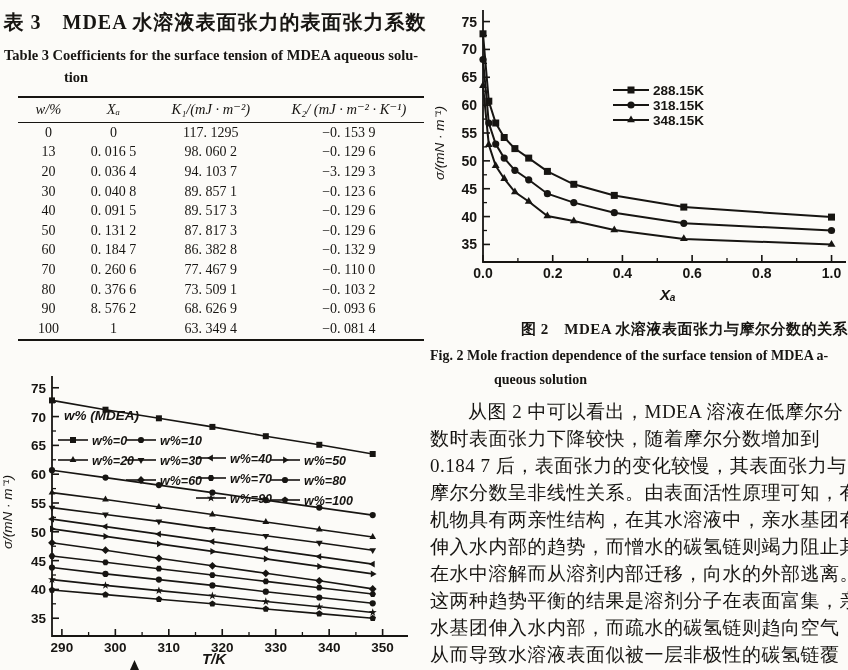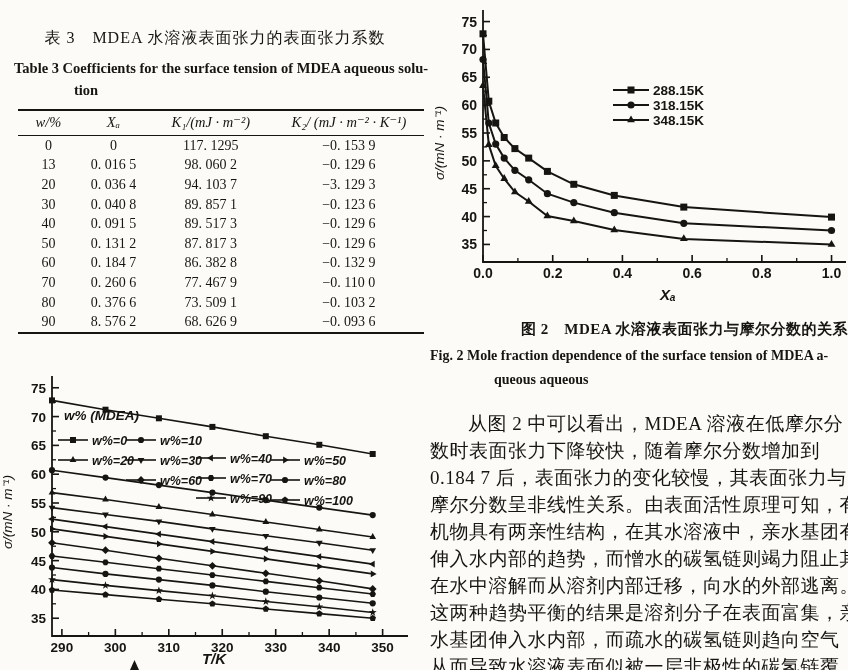--- a/index.html
+++ b/index.html
@@ -2,22 +2,22 @@
 <html><head>
 <meta charset="utf-8">
 <style>
   html,body{margin:0;padding:0;}
   body{width:848px;height:670px;overflow:hidden;background:#fcfbf8;
        font-family:"Liberation Serif","DejaVu Serif",serif;color:#171512;}
   .page{position:relative;width:848px;height:670px;display:flex;}
   .col-left{position:relative;width:430px;height:670px;flex:none;}
   .col-right{position:relative;width:418px;height:670px;flex:none;}
 
-  .t3-title-zh{margin-top:28px;text-align:center;font-weight:normal;font-size:16px;letter-spacing:1px;white-space:nowrap;overflow:hidden;}
-  .t3-cap-en{margin-top:8px;padding-left:14px;font-weight:bold;font-size:14.5px;line-height:22px;white-space:nowrap;overflow:hidden;}
+  .t3-title-zh{margin-top:9px;text-align:center;font-weight:bold;font-size:20px;letter-spacing:1px;white-space:nowrap;overflow:hidden;}
+  .t3-cap-en{margin-top:8px;padding-left:4px;font-weight:bold;font-size:14.5px;line-height:22px;white-space:nowrap;overflow:hidden;}
   .t3-cap-en .l2{padding-left:60px;}
 
   table.t3{width:406px;margin:8px 0 0 18px;border-collapse:collapse;
            border-top:2.2px solid #171512;border-bottom:2.2px solid #171512;
            font-size:14px;}
   table.t3 th{font-style:italic;font-weight:normal;font-size:14.5px;
               border-bottom:1.6px solid #171512;padding:3px 0 4px 0;text-align:center;white-space:nowrap;}
   table.t3 td{text-align:center;padding:0;height:19.6px;white-space:nowrap;font-size:14px;}
   table.t3 col.c1{width:15%;} table.t3 col.c2{width:17%;}
   table.t3 col.c3{width:31%;} table.t3 col.c4{width:37%;}
@@ -28,21 +28,21 @@
            background:#171512;clip-path:polygon(50% 0,100% 100%,0 100%);}
 
   #fig2-svg{position:absolute;left:0;top:0;}
   .f2-cap-zh{position:absolute;left:0;top:320px;width:418px;text-align:right;
              font-weight:bold;font-size:15px;letter-spacing:0.5px;white-space:nowrap;overflow:hidden;}
   .f2-cap-en{position:absolute;left:0;top:344px;width:418px;font-weight:bold;font-size:14px;line-height:24px;white-space:nowrap;overflow:hidden;font-family:Liberation Serif, serif;}
   .f2-cap-en .l2{padding-left:64px;}
 
   .para{position:absolute;left:0;top:398px;width:418px;font-size:19px;line-height:27px;}
   .para .pline{white-space:nowrap;overflow:hidden;letter-spacing:0.5px;height:27px;}
-  .para .pline.first{text-indent:38px;margin-top:12px;}
+  .para .pline.first{text-indent:38px;}
 </style>
 </head>
 <body>
 
 <div class="page">
 
   <div class="col-left">
     <div class="t3-title-zh">表 3　MDEA 水溶液表面张力的表面张力系数</div>
     <div class="t3-cap-en">
       <div class="l1">Table 3   Coefficients for the surface tension of MDEA aqueous solu-</div>
@@ -116,20 +116,26 @@
             <td>80</td>
             <td>0. 376 6</td>
             <td>73. 509 1</td>
             <td>−0. 103 2</td>
           </tr>
           <tr>
             <td>90</td>
             <td>8. 576 2</td>
             <td>68. 626 9</td>
             <td>−0. 093 6</td>
+          </tr>
+          <tr>
+            <td>100</td>
+            <td>1</td>
+            <td>63. 349 4</td>
+            <td>−0. 081 4</td>
           </tr>
         </tbody>
     </table>
     <svg id="fig3-svg" class="chart" width="430" height="296" viewBox="0 0 430 296">
         <path d="M 52 4 L 52 264 L 408 264" fill="none" stroke="#171512" stroke-width="1.8"></path>
         <line x1="61.8891419893699" y1="264" x2="61.8891419893699" y2="257" stroke="#171512" stroke-width="1.6"></line>
         <text x="61.8891419893699" y="280" text-anchor="middle" font-family="Liberation Sans, sans-serif" font-weight="bold" font-size="13.5" fill="#171512">290</text>
         <line x1="115.34396355353084" y1="264" x2="115.34396355353084" y2="257" stroke="#171512" stroke-width="1.6"></line>
         <text x="115.34396355353084" y="280" text-anchor="middle" font-family="Liberation Sans, sans-serif" font-weight="bold" font-size="13.5" fill="#171512">300</text>
         <line x1="168.7987851176918" y1="264" x2="168.7987851176918" y2="257" stroke="#171512" stroke-width="1.6"></line>
@@ -392,21 +398,21 @@
         <line x1="183" y1="105" x2="219" y2="105" stroke="#171512" stroke-width="2"></line>
         <circle cx="201.0" cy="105.0" r="3.6" fill="#171512"></circle>
         <text x="223" y="109.5" font-family="Liberation Sans, sans-serif" font-weight="bold" font-size="13.5" fill="#171512">318.15K</text>
         <line x1="183" y1="120" x2="219" y2="120" stroke="#171512" stroke-width="2"></line>
         <polygon points="201.0,115.5 204.9,122.3 197.1,122.3" fill="#171512"></polygon>
         <text x="223" y="124.5" font-family="Liberation Sans, sans-serif" font-weight="bold" font-size="13.5" fill="#171512">348.15K</text>
       </svg>
     <div class="f2-cap-zh">图 2　MDEA 水溶液表面张力与摩尔分数的关系</div>
     <div class="f2-cap-en">
       <div class="l1">Fig. 2   Mole fraction dependence of the surface tension of MDEA a-</div>
-      <div class="l2">queous aqueous</div>
+      <div class="l2">queous solution</div>
     </div>
     <div class="para" id="para">
         <div class="pline first">从图 2 中可以看出，MDEA 溶液在低摩尔分</div>
         <div class="pline">数时表面张力下降较快，随着摩尔分数增加到</div>
         <div class="pline">0.184 7 后，表面张力的变化较慢，其表面张力与</div>
         <div class="pline">摩尔分数呈非线性关系。由表面活性原理可知，有</div>
         <div class="pline">机物具有两亲性结构，在其水溶液中，亲水基团有</div>
         <div class="pline">伸入水内部的趋势，而憎水的碳氢链则竭力阻止其</div>
         <div class="pline">在水中溶解而从溶剂内部迁移，向水的外部逃离。</div>
         <div class="pline">这两种趋势平衡的结果是溶剂分子在表面富集，亲</div>

